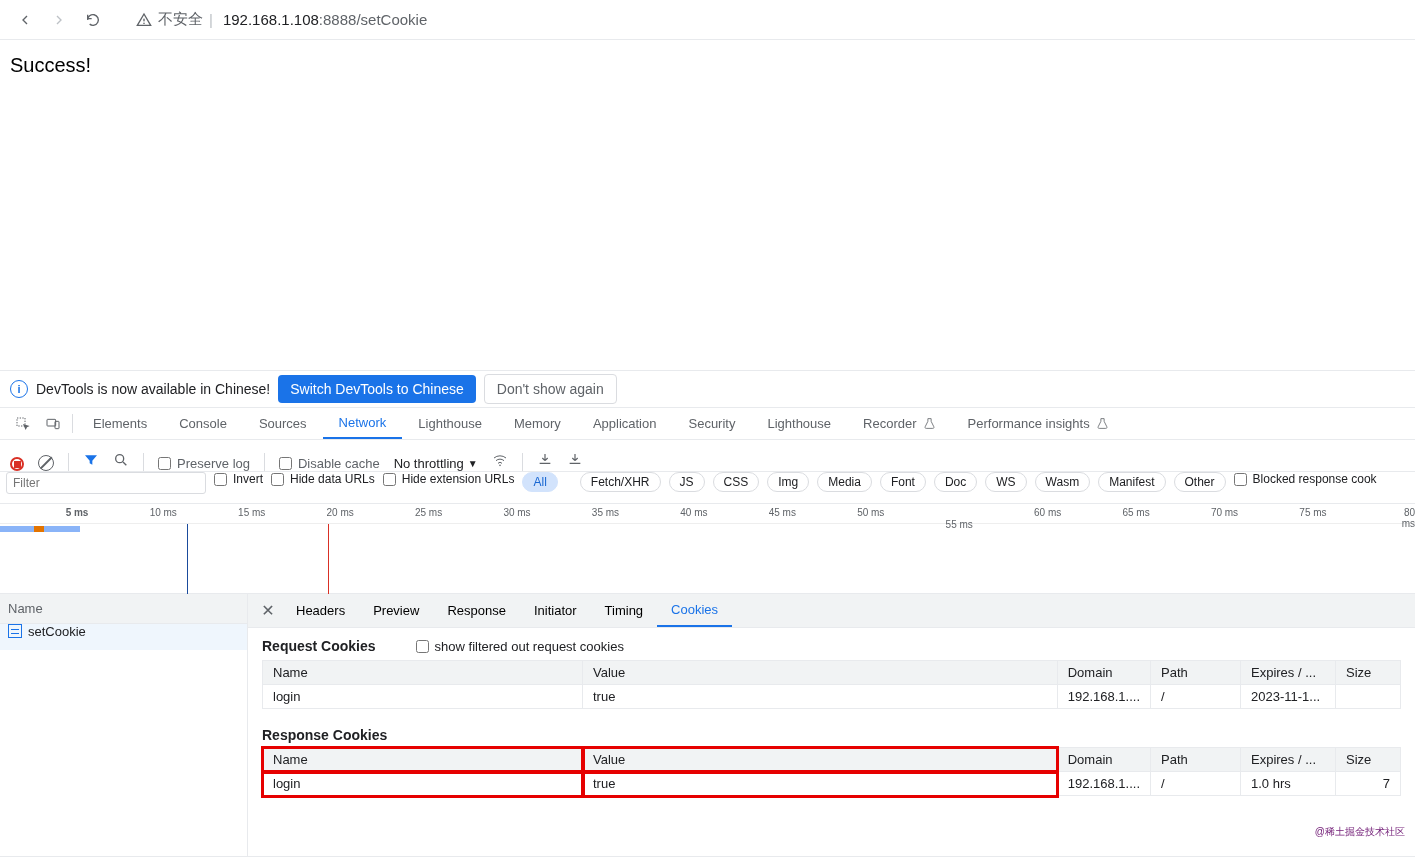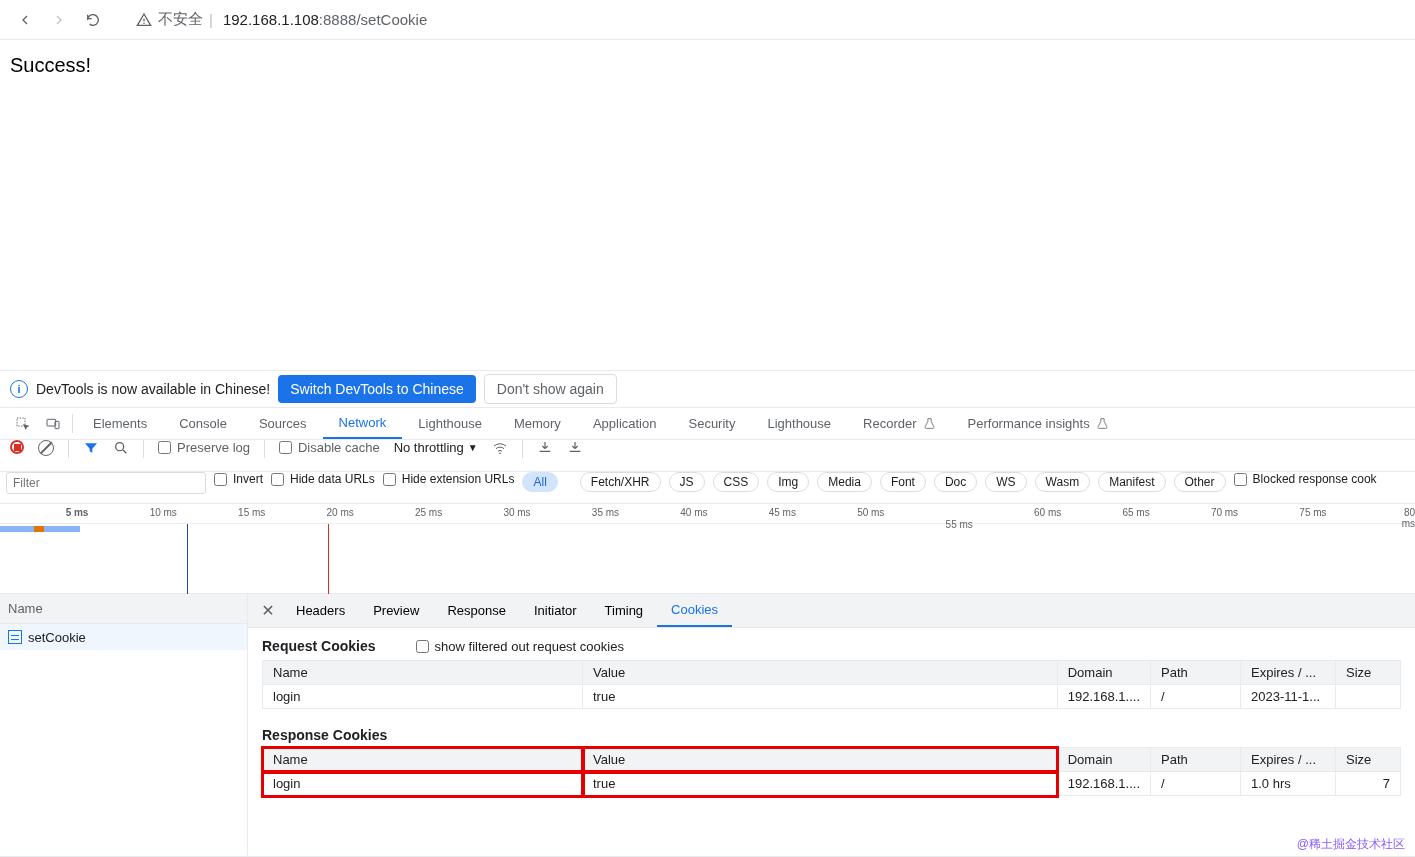--- a/index.html
+++ b/index.html
@@ -15,21 +15,21 @@
   .devtools-container{position:absolute;bottom:0;left:0;right:0;background:#fff}
   .info-bar{height:38px;background:#fff;border-top:1px solid #e8eaed;border-bottom:1px solid #e8eaed;display:flex;align-items:center;padding:0 10px;gap:8px;font-size:14px;color:#202124}
   .info-icon{width:18px;height:18px;border:1.5px solid #1a73e8;border-radius:50%;display:flex;align-items:center;justify-content:center;color:#1a73e8;font-size:11px;font-weight:600}
   .blue-btn{background:#1a73e8;color:#fff;border:none;padding:6px 12px;border-radius:4px;font-size:14px;cursor:pointer}
   .gray-btn{background:#fff;color:#5f6368;border:1px solid #dadce0;padding:6px 12px;border-radius:4px;font-size:14px;cursor:pointer}
   .panel-tabs{height:32px;border-bottom:1px solid #e8eaed;display:flex;align-items:stretch;padding-left:8px;gap:0}
   .panel-tabs .icon-btn{width:30px;display:flex;align-items:center;justify-content:center;color:#5f6368;cursor:pointer}
   .panel-tabs .sep{width:1px;background:#dadce0;margin:6px 4px}
   .panel-tab{padding:0 16px;display:flex;align-items:center;color:#5f6368;cursor:pointer;gap:6px;font-size:13px}
   .panel-tab.active{color:#1a73e8;border-bottom:2px solid #1a73e8}
-  .net-toolbar{height:32px;border-bottom:1px solid #e8eaed;display:flex;align-items:flex-start;padding:0 10px;gap:14px;color:#5f6368}
+  .net-toolbar{height:32px;border-bottom:1px solid #e8eaed;display:flex;align-items:flex-end;padding:0 10px;gap:14px;color:#5f6368}
   .rec-btn{width:14px;height:14px;border:2px solid #d93025;border-radius:50%;display:flex;align-items:center;justify-content:center}
   .rec-btn::after{content:"";width:7px;height:7px;background:#d93025}
   .clear-btn{width:16px;height:16px;border:1.5px solid #5f6368;border-radius:50%;position:relative}
   .clear-btn::after{content:"";position:absolute;width:16px;height:1.5px;background:#5f6368;top:6px;left:-1px;transform:rotate(-45deg)}
   .funnel-icon{color:#1a73e8}
   .cb{display:flex;align-items:center;gap:6px;cursor:pointer}
   .cb input{width:13px;height:13px}
   .throttle{display:flex;align-items:center;gap:4px;cursor:pointer;color:#202124}
   .filter-bar{height:32px;border-bottom:1px solid #e8eaed;display:flex;align-items:flex-start;padding:0 6px;gap:8px;font-size:12px}
   .filter-input{width:200px;height:22px;border:1px solid #dadce0;border-radius:3px;padding:0 6px;background:#fff;font-size:12px}
@@ -37,37 +37,37 @@
   .chip.active{background:#d2e3fc;border-color:#d2e3fc;color:#1967d2}
   .timeline{height:90px;border-bottom:1px solid #e8eaed;position:relative;background:#fff}
   .timeline-ruler{height:20px;border-bottom:1px solid #eee;position:relative;font-size:10px;color:#5f6368}
   .tick{position:absolute;top:3px;transform:translateX(-100%);text-align:right}
   .tl-body{position:relative;height:70px}
   .tl-bar{position:absolute;height:6px}
   .vline{position:absolute;top:0;bottom:0;width:1px}
   .net-split{display:flex;height:263px;border-bottom:1px solid #e8eaed}
   .req-list{width:248px;border-right:1px solid #e8eaed;display:flex;flex-direction:column}
   .req-list-header{height:30px;border-bottom:1px solid #e8eaed;display:flex;align-items:center;padding:0 8px;color:#5f6368;background:#f1f3f4}
-  .req-row{height:26px;display:flex;align-items:center;padding:0 8px;gap:6px;background:#eff6fd;cursor:pointer;font-size:13px}
+  .req-row{height:26px;display:flex;align-items:flex-start;padding:0 8px;gap:6px;background:#eff6fd;cursor:pointer;font-size:13px}
   .file-icon{width:14px;height:14px;border:1px solid #1a73e8;display:inline-block;position:relative}
   .file-icon::before,.file-icon::after{content:"";position:absolute;background:#1a73e8;height:1px;left:2px;right:2px}
   .file-icon::before{top:4px}.file-icon::after{top:8px}
   .detail-pane{flex:1;display:flex;flex-direction:column;overflow:hidden}
   .detail-tabs{height:34px;border-bottom:1px solid #e8eaed;display:flex;align-items:stretch;padding:0 6px;gap:0;background:#f1f3f4}
   .detail-tabs .close{width:28px;display:flex;align-items:center;justify-content:center;color:#5f6368;cursor:pointer;font-size:16px}
   .dtab{padding:0 14px;display:flex;align-items:center;color:#000000;cursor:pointer;font-size:13px}
   .dtab.active{color:#1a73e8;border-bottom:2px solid #1a73e8}
   .detail-body{flex:1;overflow:auto;padding:10px 14px 0 14px}
   .section-row{display:flex;align-items:center;gap:40px;margin-bottom:6px}
   .section-title{font-weight:700;font-size:14px;color:#202124}
   .cookie-table{width:100%;border:1px solid #e8eaed;border-collapse:collapse;font-size:13px;margin-top:4px;margin-bottom:18px}
   .cookie-table th,.cookie-table td{border:1px solid #e8eaed;padding:4px 10px;text-align:left;color:#202124;font-weight:400;white-space:nowrap;overflow:hidden;text-overflow:ellipsis}
   .cookie-table th{background:#f1f3f4}
   .redbox{outline:3px solid #e60000;outline-offset:-1px}
-  .watermark{position:absolute;bottom:4px;right:10px;color:#8b5cf6;font-size:12px}
+  .watermark{position:absolute;bottom:18px;right:10px;color:#701a75;font-size:10px}
   svg{width:16px;height:16px}
 </style>
 </head>
 <body>
 
 <div class="browser-bar">
   <div class="nav-btn">
       <svg viewBox="0 0 24 24">
         <path d="M15 6l-6 6 6 6" stroke="#5f6368" stroke-width="2" fill="none"></path>
       </svg>

